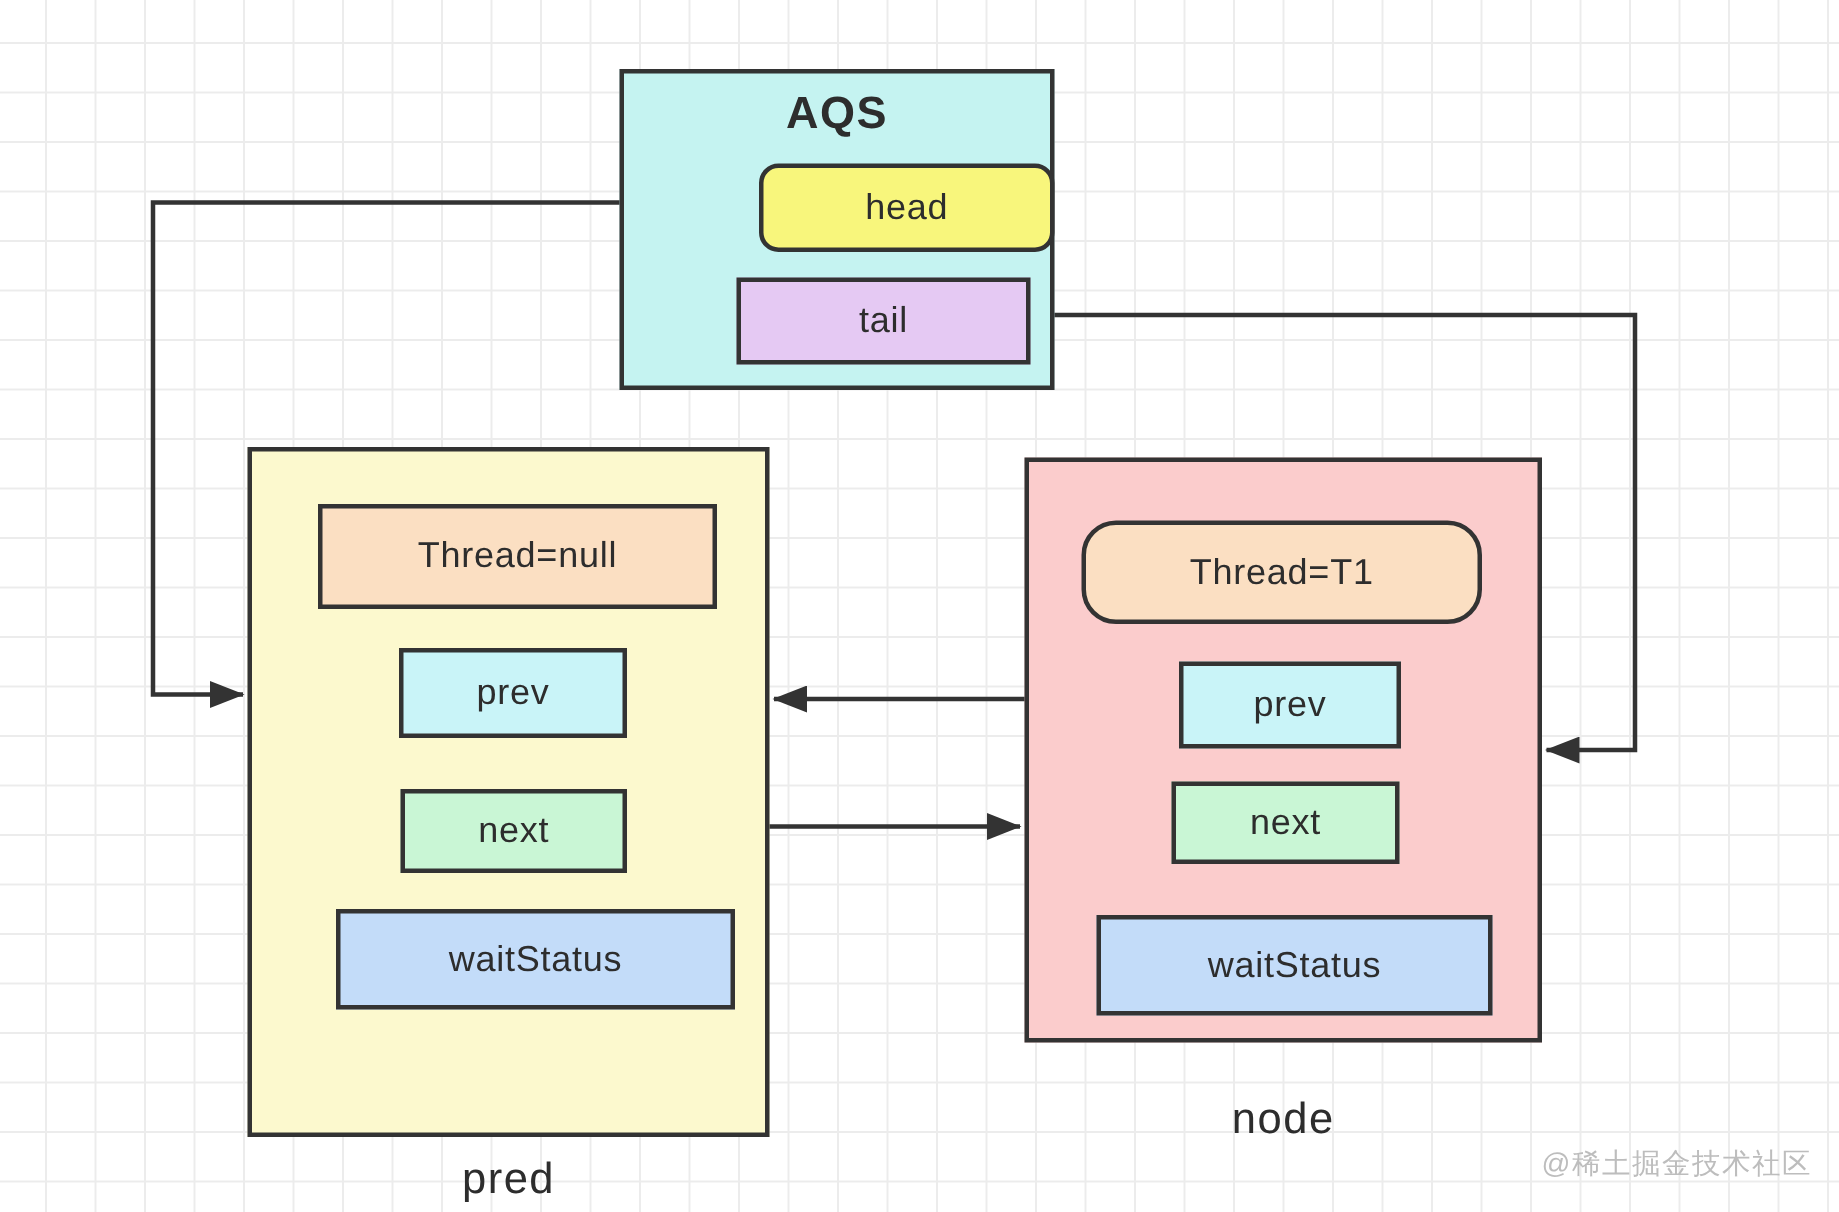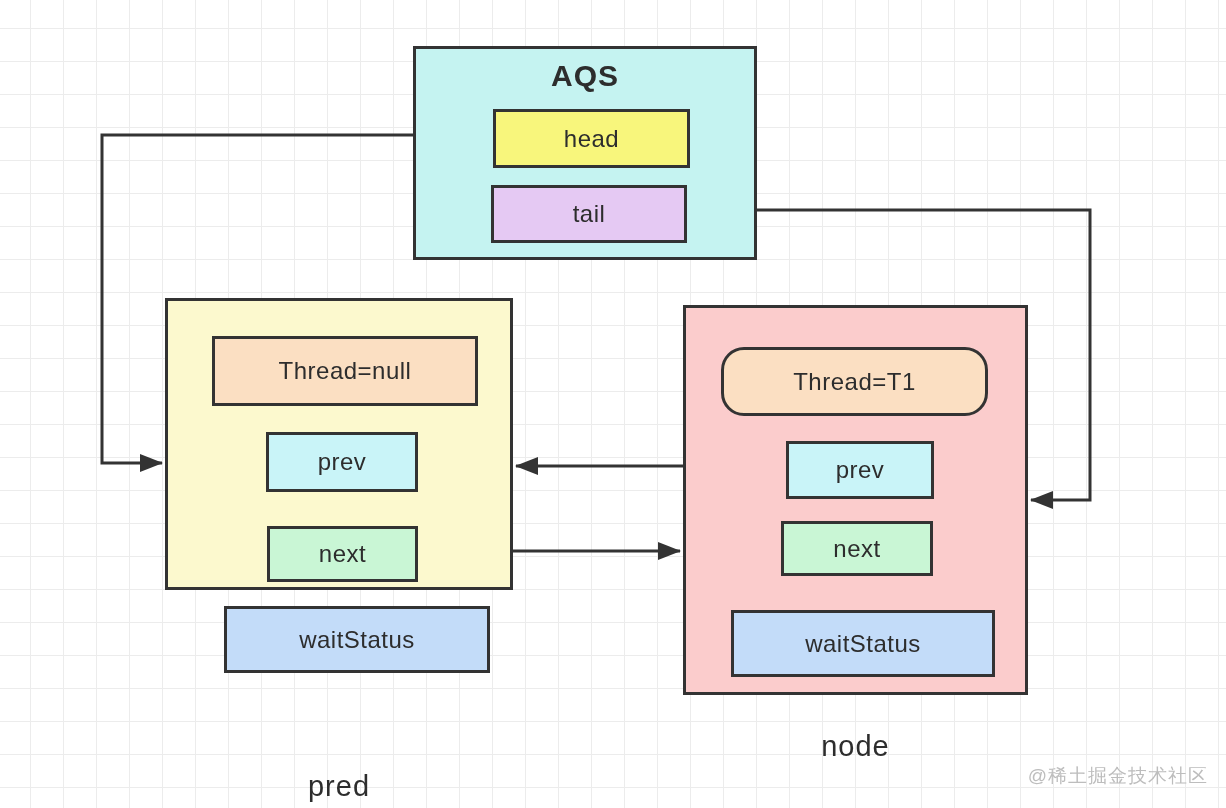--- a/index.html
+++ b/index.html
@@ -31,31 +31,31 @@
     box-sizing: border-box;
     display: flex;
     align-items: center;
     justify-content: center;
     font-size: 24px;
     font-weight: 500;
     color: #2d2d2d;
     letter-spacing: 0.5px;
   }
   
-  .aqs-box   { left: 413px; top: 46px;  width: 344px; height: 214px; background: #c5f3f1; }
+  .aqs-box   { left: 413px; top: 46px;  width: 290px; height: 214px; background: #c5f3f1; }
   .aqs-title {
     position: absolute; left: 0; top: 10px; width: 100%;
     text-align: center; font-size: 30px; font-weight: 600; color: #2d2d2d;
     letter-spacing: 1px;
   }
-  .head-field { left: 77px;  top: 60px;  width: 197px; height: 59px; background: #f8f67c; }
+  .head-field { left: 90px;  top: 60px;  width: 197px; height: 59px; background: #f8f67c; border-radius: 13px; }
   .tail-field { left: 75px;  top: 136px; width: 196px; height: 58px; background: #e5c9f3; }
 
   
-  .pred-box  { left: 165px; top: 298px; width: 348px; height: 292px; background: #fcf9ce; padding-left: 48px; }
+  .pred-box  { left: 165px; top: 298px; width: 348px; height: 460px; background: #fcf9ce; padding-left: 48px; }
   .pred-thread { left: 44px; top: 35px;  width: 266px; height: 70px; background: #fbdfc2; }
   .pred-prev   { left: 98px; top: 131px; width: 152px; height: 60px; background: #c9f4f8; }
   .pred-next   { left: 99px; top: 225px; width: 151px; height: 56px; background: #c9f6d5; }
   .pred-wait   { left: 56px; top: 305px; width: 266px; height: 67px; background: #c3dcf9; }
 
   
   .node-box  { left: 683px; top: 305px; width: 345px; height: 390px; background: #fbcccc; }
   .node-thread { left: 35px;  top: 39px;  width: 267px; height: 69px; background: #fbdfc2; border-radius: 23px; }
   .node-prev   { left: 100px; top: 133px; width: 148px; height: 58px; background: #c9f4f8; }
   .node-next   { left: 95px;  top: 213px; width: 152px; height: 55px; background: #c9f6d5; }

